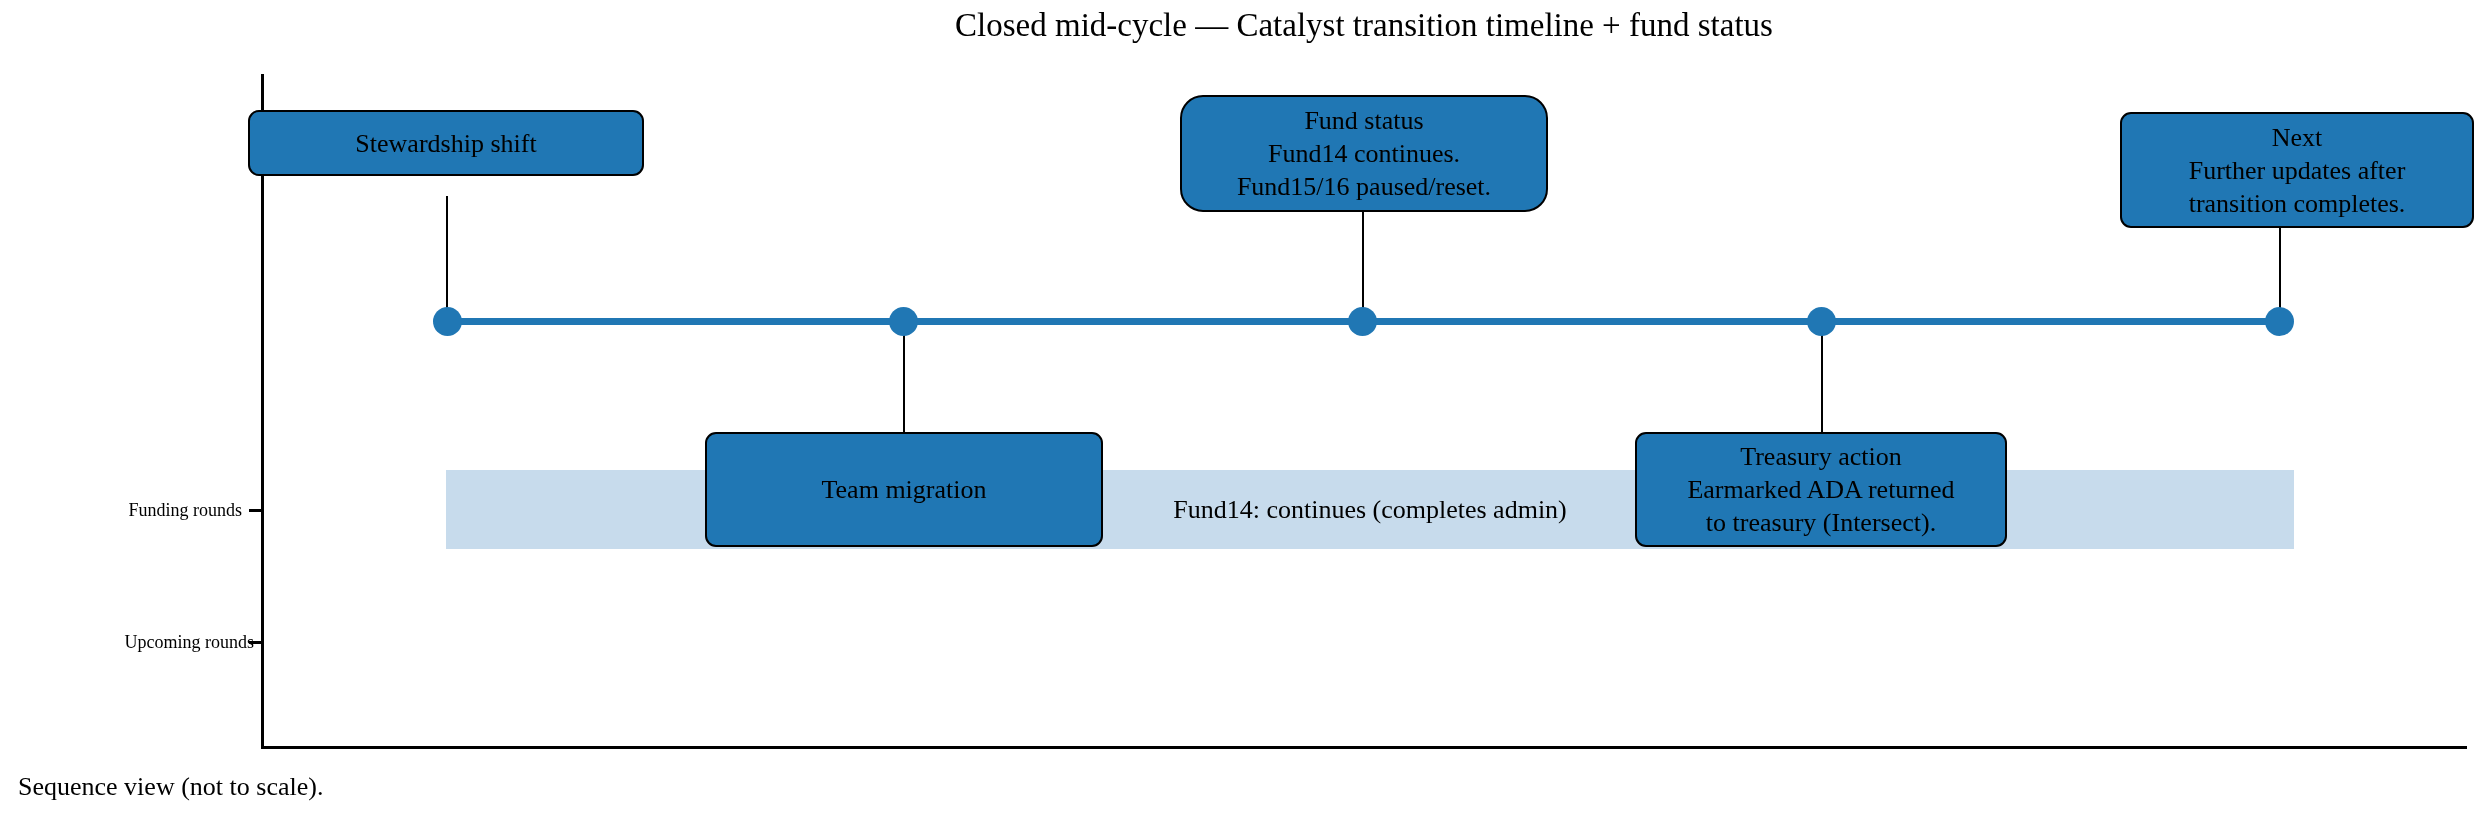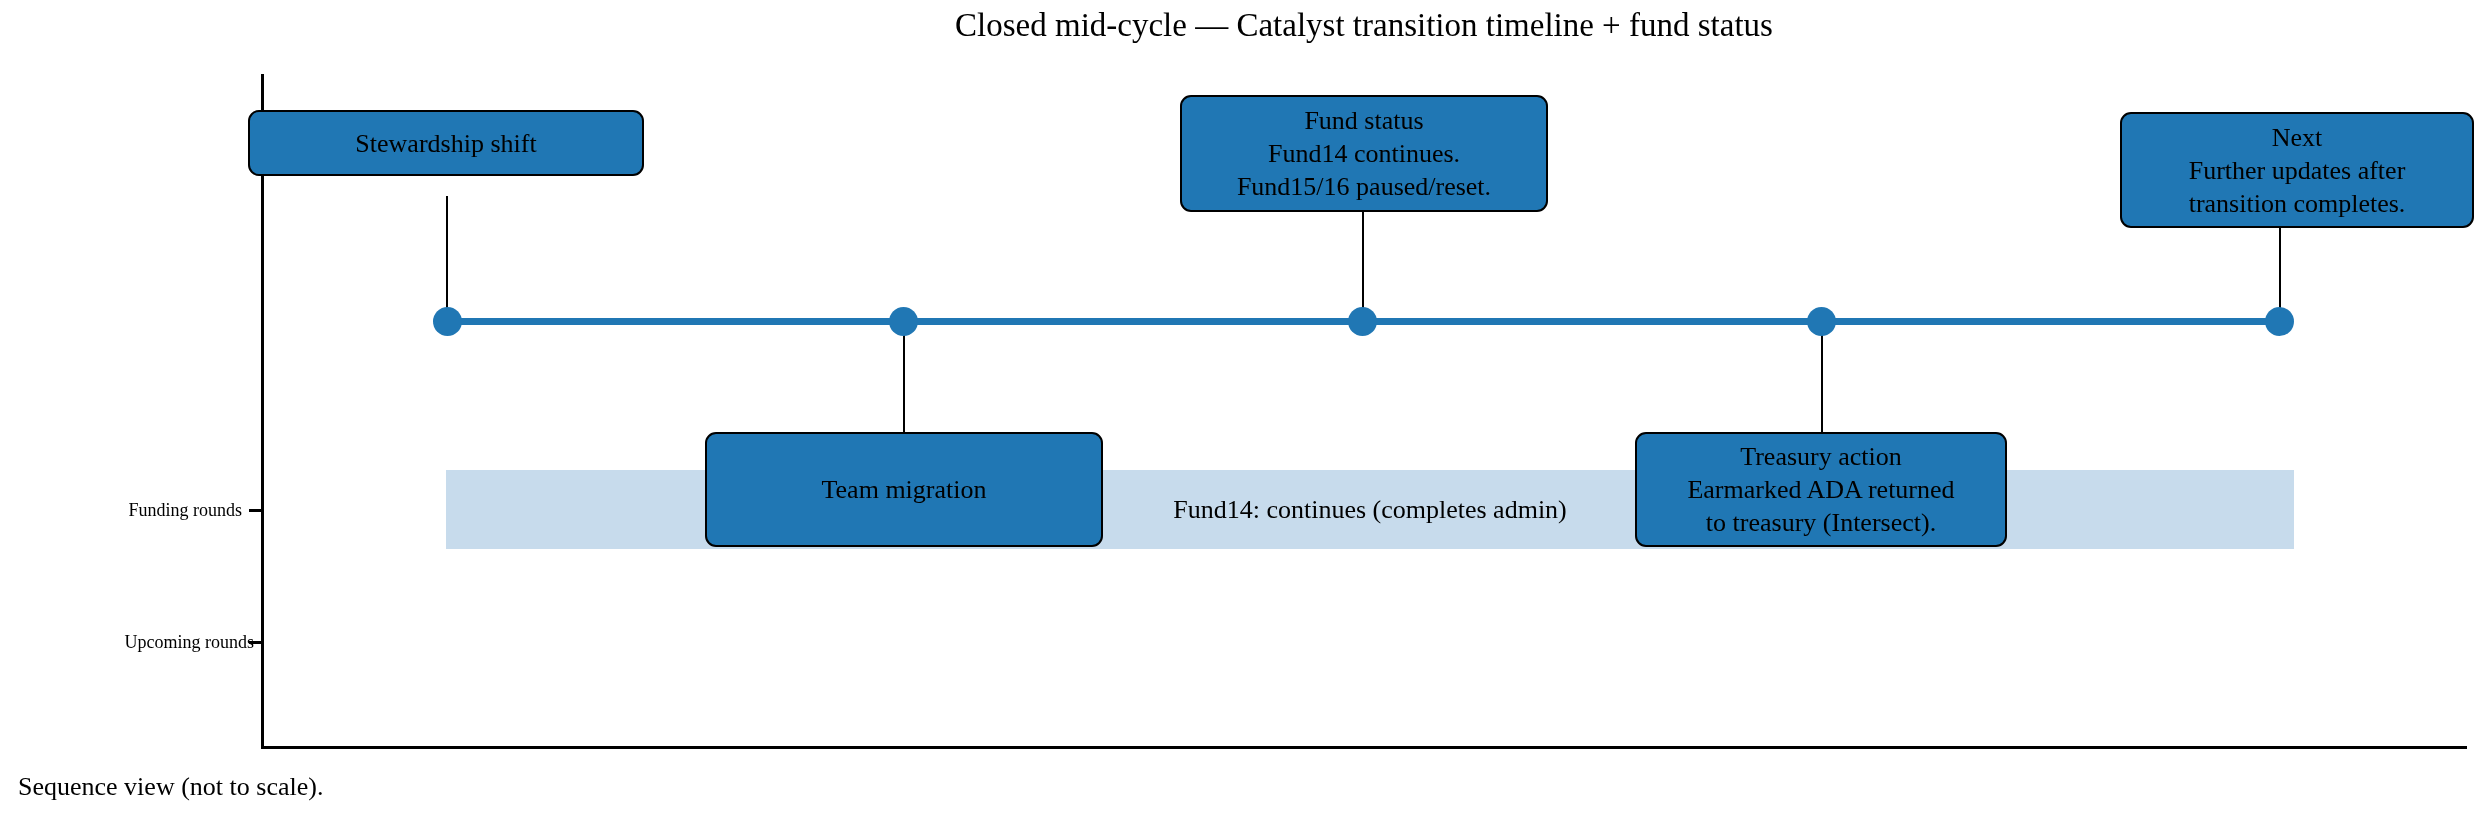--- a/index.html
+++ b/index.html
@@ -72,21 +72,21 @@
     align-items: center;
     justify-content: center;
     text-align: center;
     font-size: 26px;
     line-height: 33px;
     color: #000000;
     z-index: 3;
   }
   .event-box .detail { white-space: pre-line; }
   .box-1 { left: 248px;  top: 110px; width: 396px; height: 66px; }
-  .box-2 { left: 1180px; top: 95px;  width: 368px; height: 117px; }
+  .box-2 { left: 1180px; top: 95px;  width: 368px; height: 117px; border-radius: 23px; }
   .box-3 { left: 2120px; top: 112px;  width: 354px; height: 116px; }
   .box-4 { left: 705px;  top: 432px; width: 398px; height: 115px; }
   .box-5 { left: 1635px; top: 432px; width: 372px; height: 115px; }
 
   .band {
     background: var(--band, #c7dbec);
     display: flex;
     align-items: center;
     justify-content: center;
     font-size: 26px;

